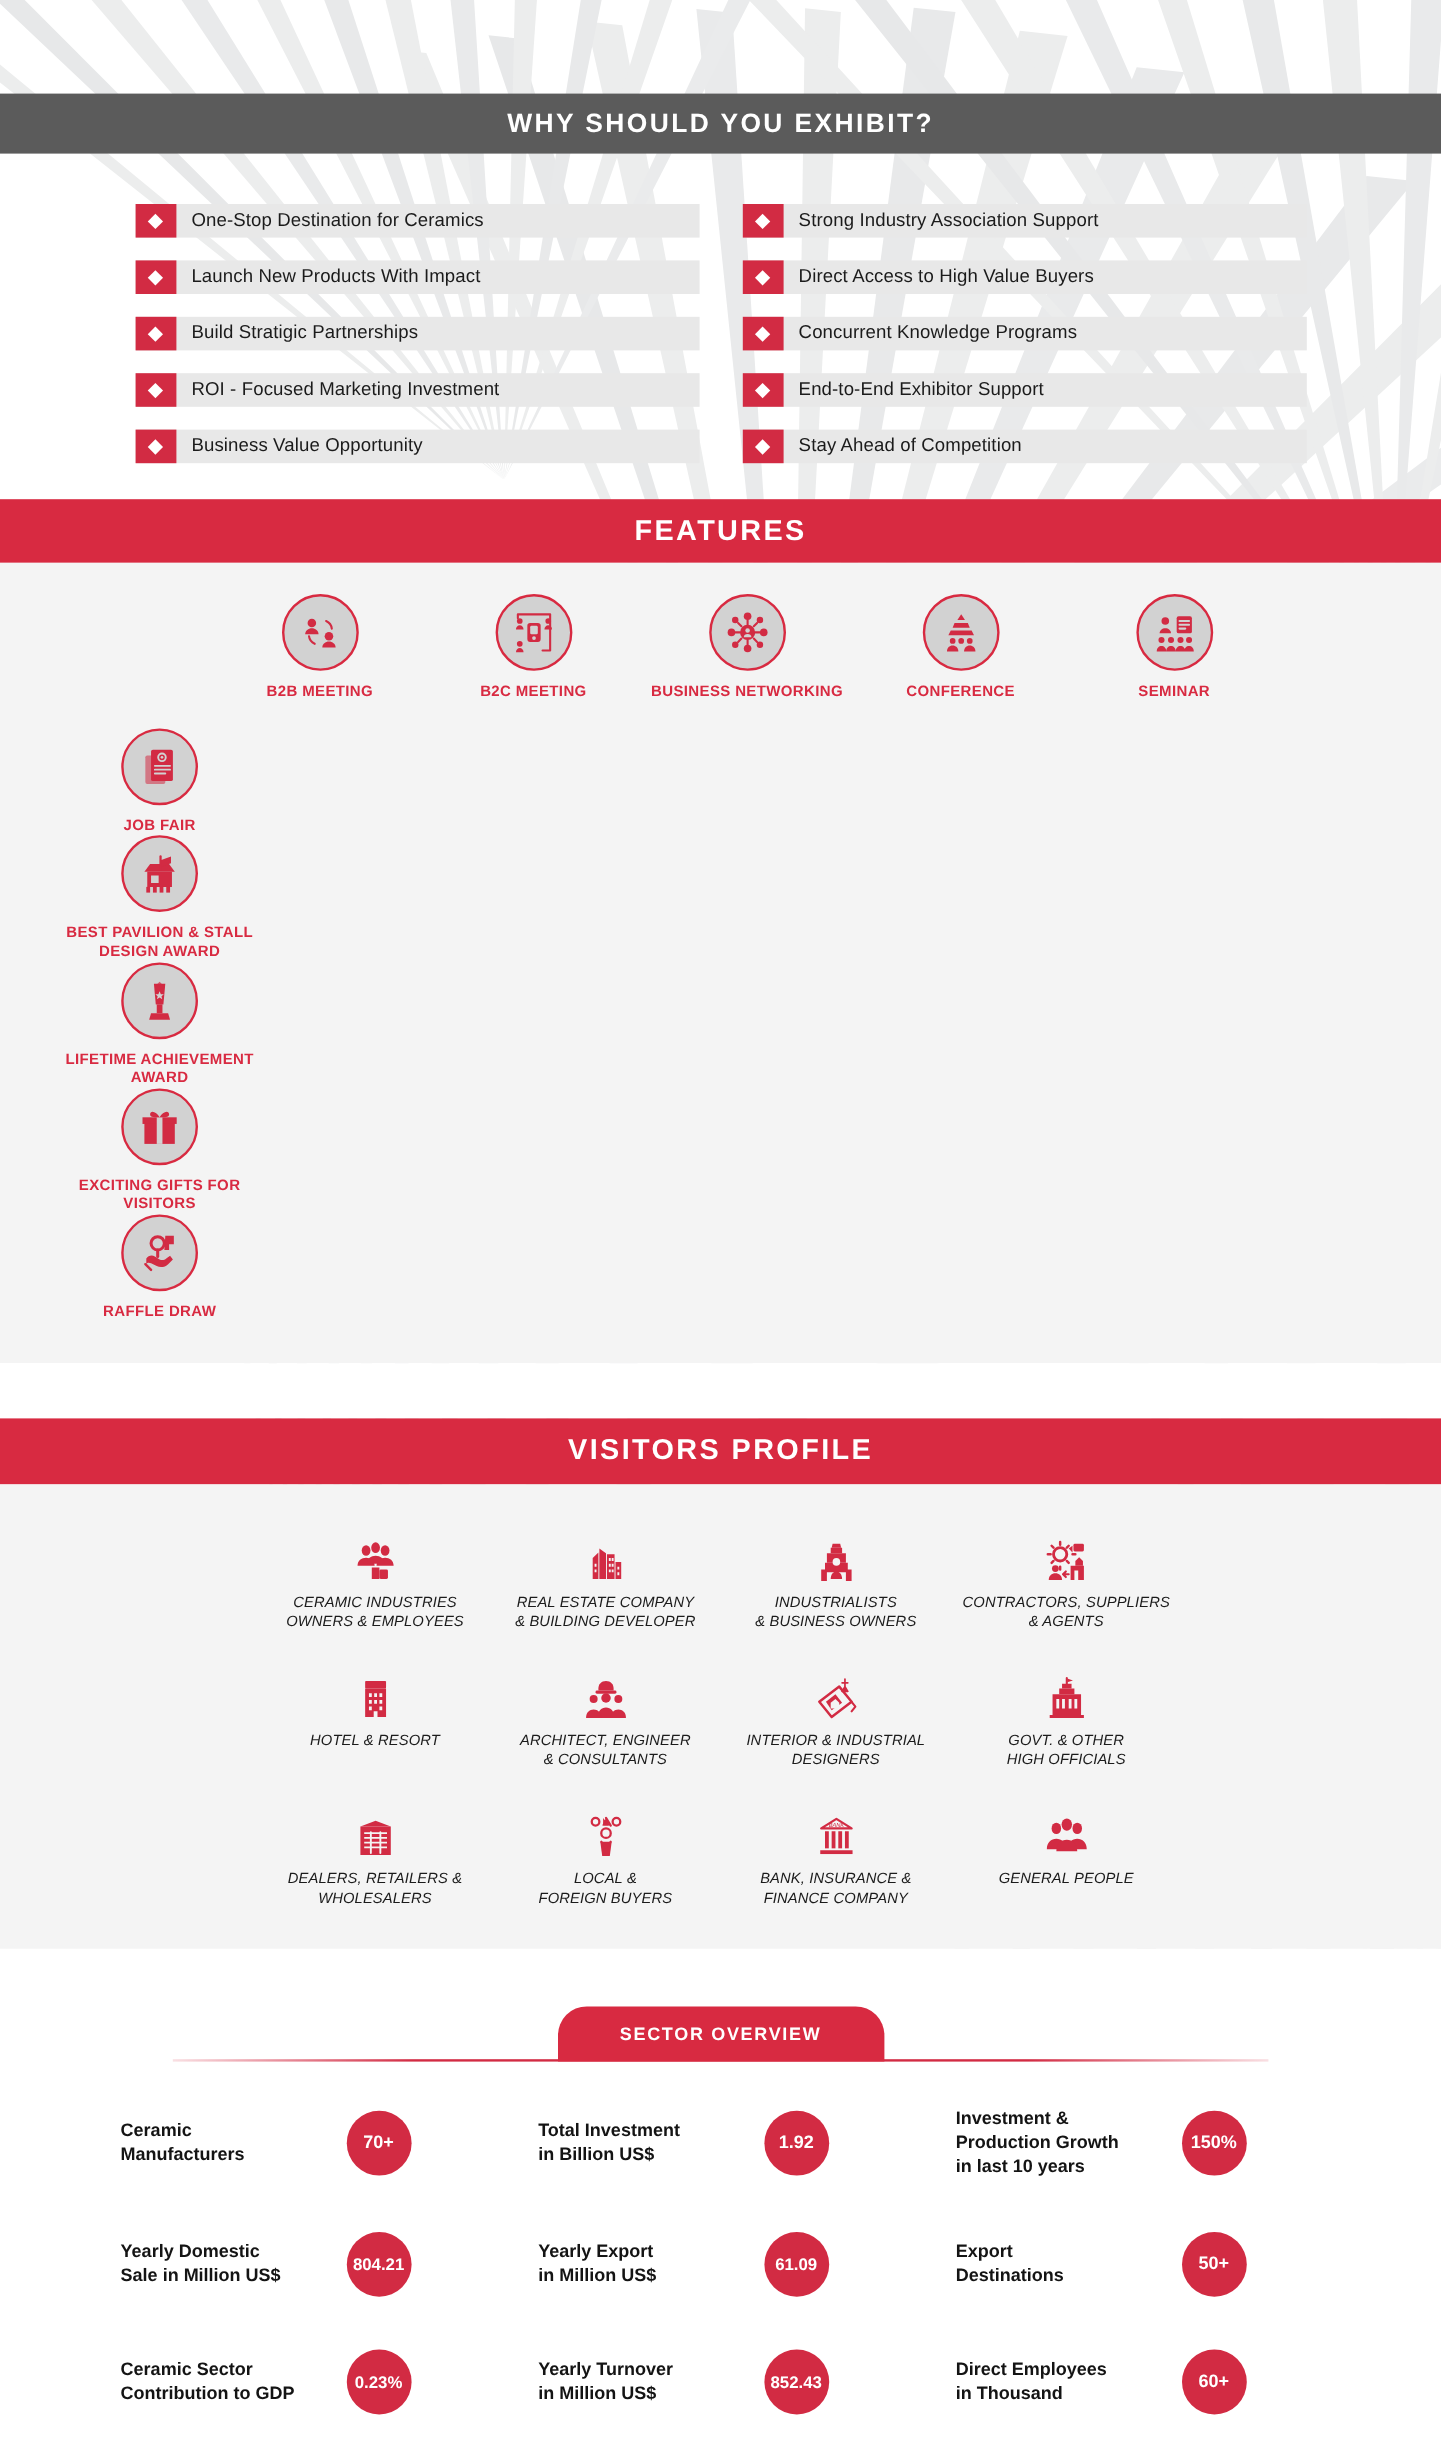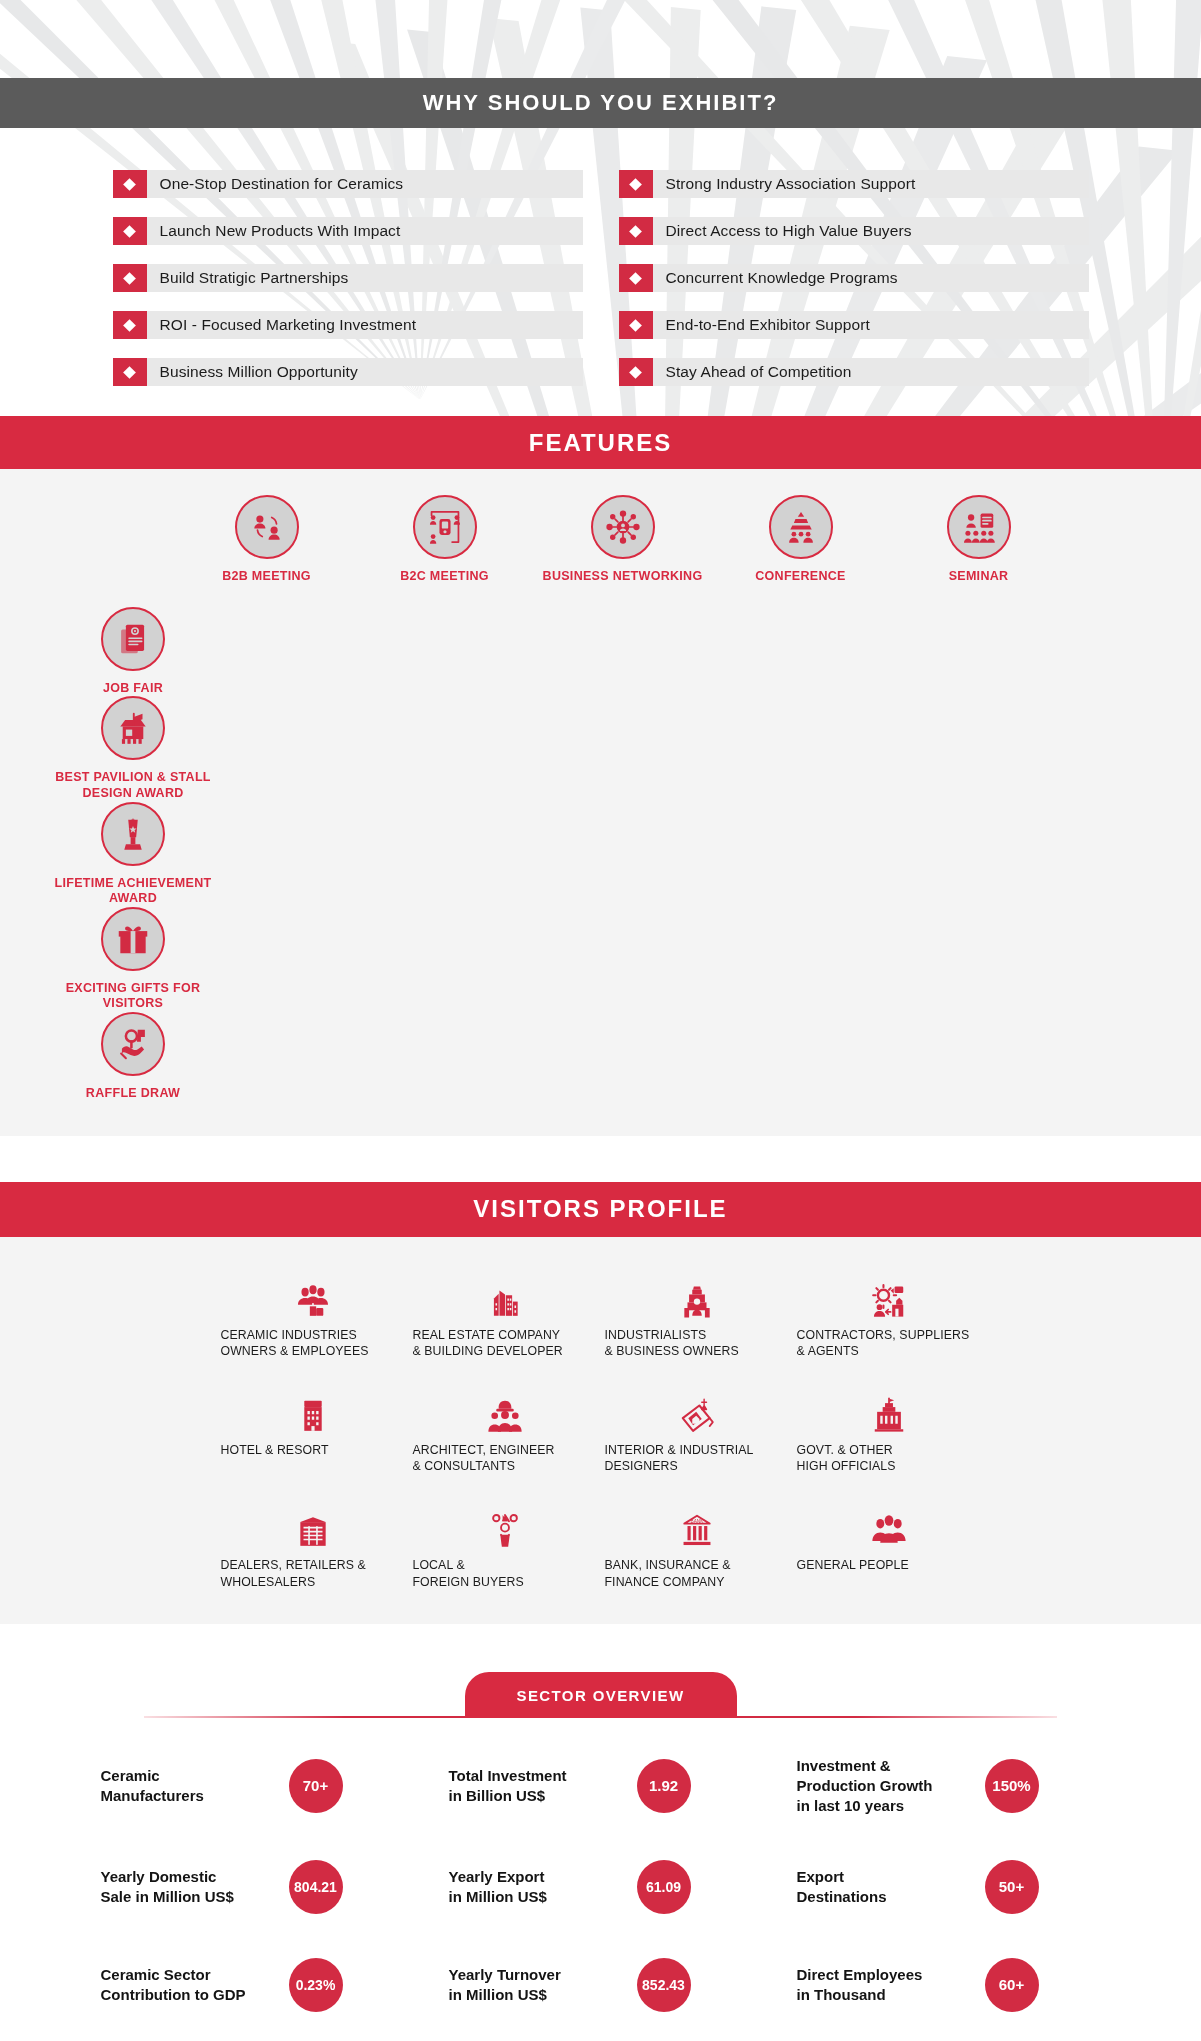--- a/index.html
+++ b/index.html
@@ -88,21 +88,21 @@
     letter-spacing: 0.3px;
     line-height: 1.25;
     text-transform: uppercase;
   }
   .feat-row.second { margin-top: 22px; flex-direction: column; }
 
   
   .vp-gap { height: 46px; background: #ffffff; }
   .vp-body { background: #f4f4f4; padding: 26px 0 34px 0; }
   .vp-row { display: flex; justify-content: center; }
-  .vp-cell { width: 192px; text-align: left; padding: 0 4px; }
+  .vp-cell { width: 192px; text-align: center; padding: 0 4px; font-style: italic; }
   .vp-icon { height: 56px; display: flex; align-items: flex-end; justify-content: center; margin-bottom: 8px; }
   .vp-label {
     font-size: 12.3px;
     color: #1b1b1b;
     line-height: 1.35;
     letter-spacing: 0.1px;
   }
   .vp-row.r2, .vp-row.r3 { margin-top: 18px; }
 
   
@@ -218,21 +218,21 @@
           <div class="why-item">
             <span class="why-dot">
               <i></i>
             </span>
             <span class="why-text">ROI - Focused Marketing Investment</span>
           </div>
           <div class="why-item">
             <span class="why-dot">
               <i></i>
             </span>
-            <span class="why-text">Business Million Opportunity</span>
+            <span class="why-text">Business Value Opportunity</span>
           </div>
         </div>
       <div class="why-col" id="why-right">
           <div class="why-item">
             <span class="why-dot">
               <i></i>
             </span>
             <span class="why-text">Strong Industry Association Support</span>
           </div>
           <div class="why-item">

